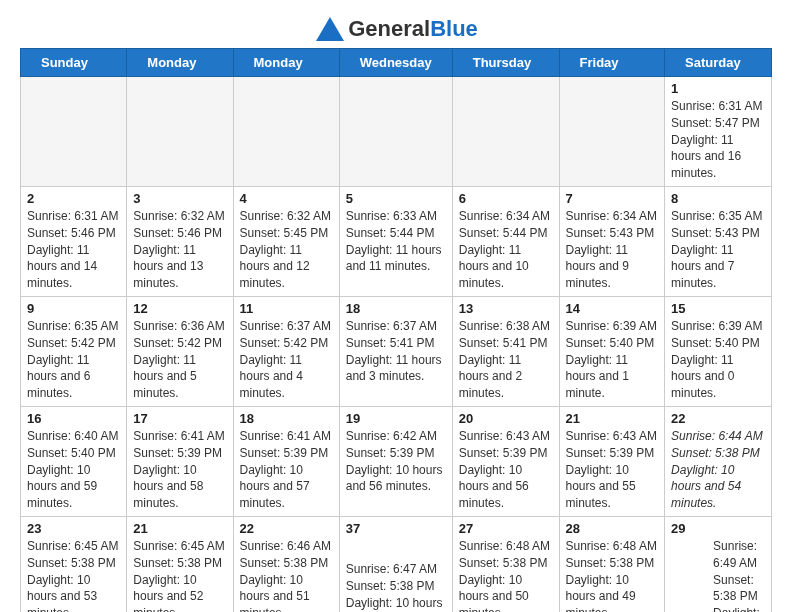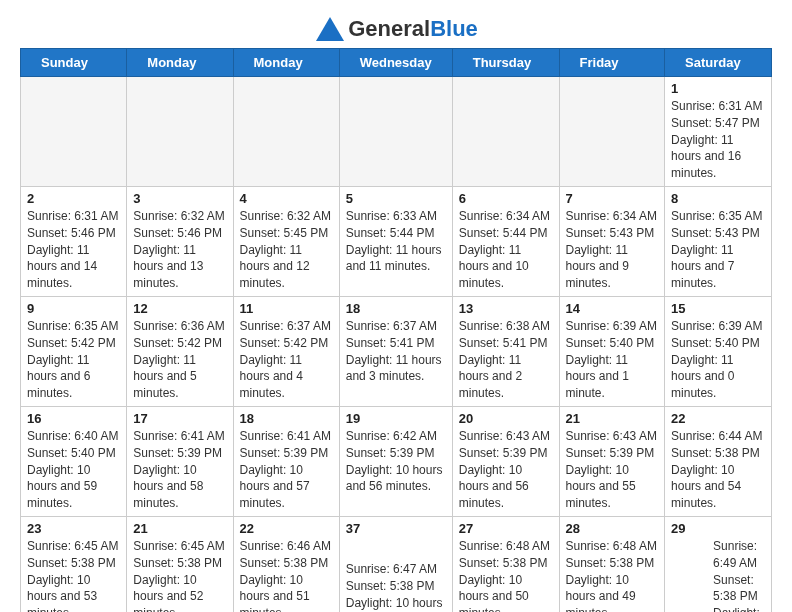--- a/index.html
+++ b/index.html
@@ -256,21 +256,21 @@
 Daylight: 10 hours and 56 minutes.</div>
           </td>
           <td>
             <span class="day-num">21</span>
             <div class="day-info" style="white-space: pre-line;">Sunrise: 6:43 AM
 Sunset: 5:39 PM
 Daylight: 10 hours and 55 minutes.</div>
           </td>
           <td>
             <span class="day-num">22</span>
-            <div class="day-info" style="white-space: pre-line;">Sunrise: 6:44 AM
+            <div class="day-info" style="white-space: pre-line; font-style: italic;">Sunrise: 6:44 AM
 Sunset: 5:38 PM
 Daylight: 10 hours and 54 minutes.</div>
           </td>
         </tr>
         <tr>
           <td>
             <span class="day-num">23</span>
             <div class="day-info" style="white-space: pre-line;">Sunrise: 6:45 AM
 Sunset: 5:38 PM
 Daylight: 10 hours and 53 minutes.</div>

